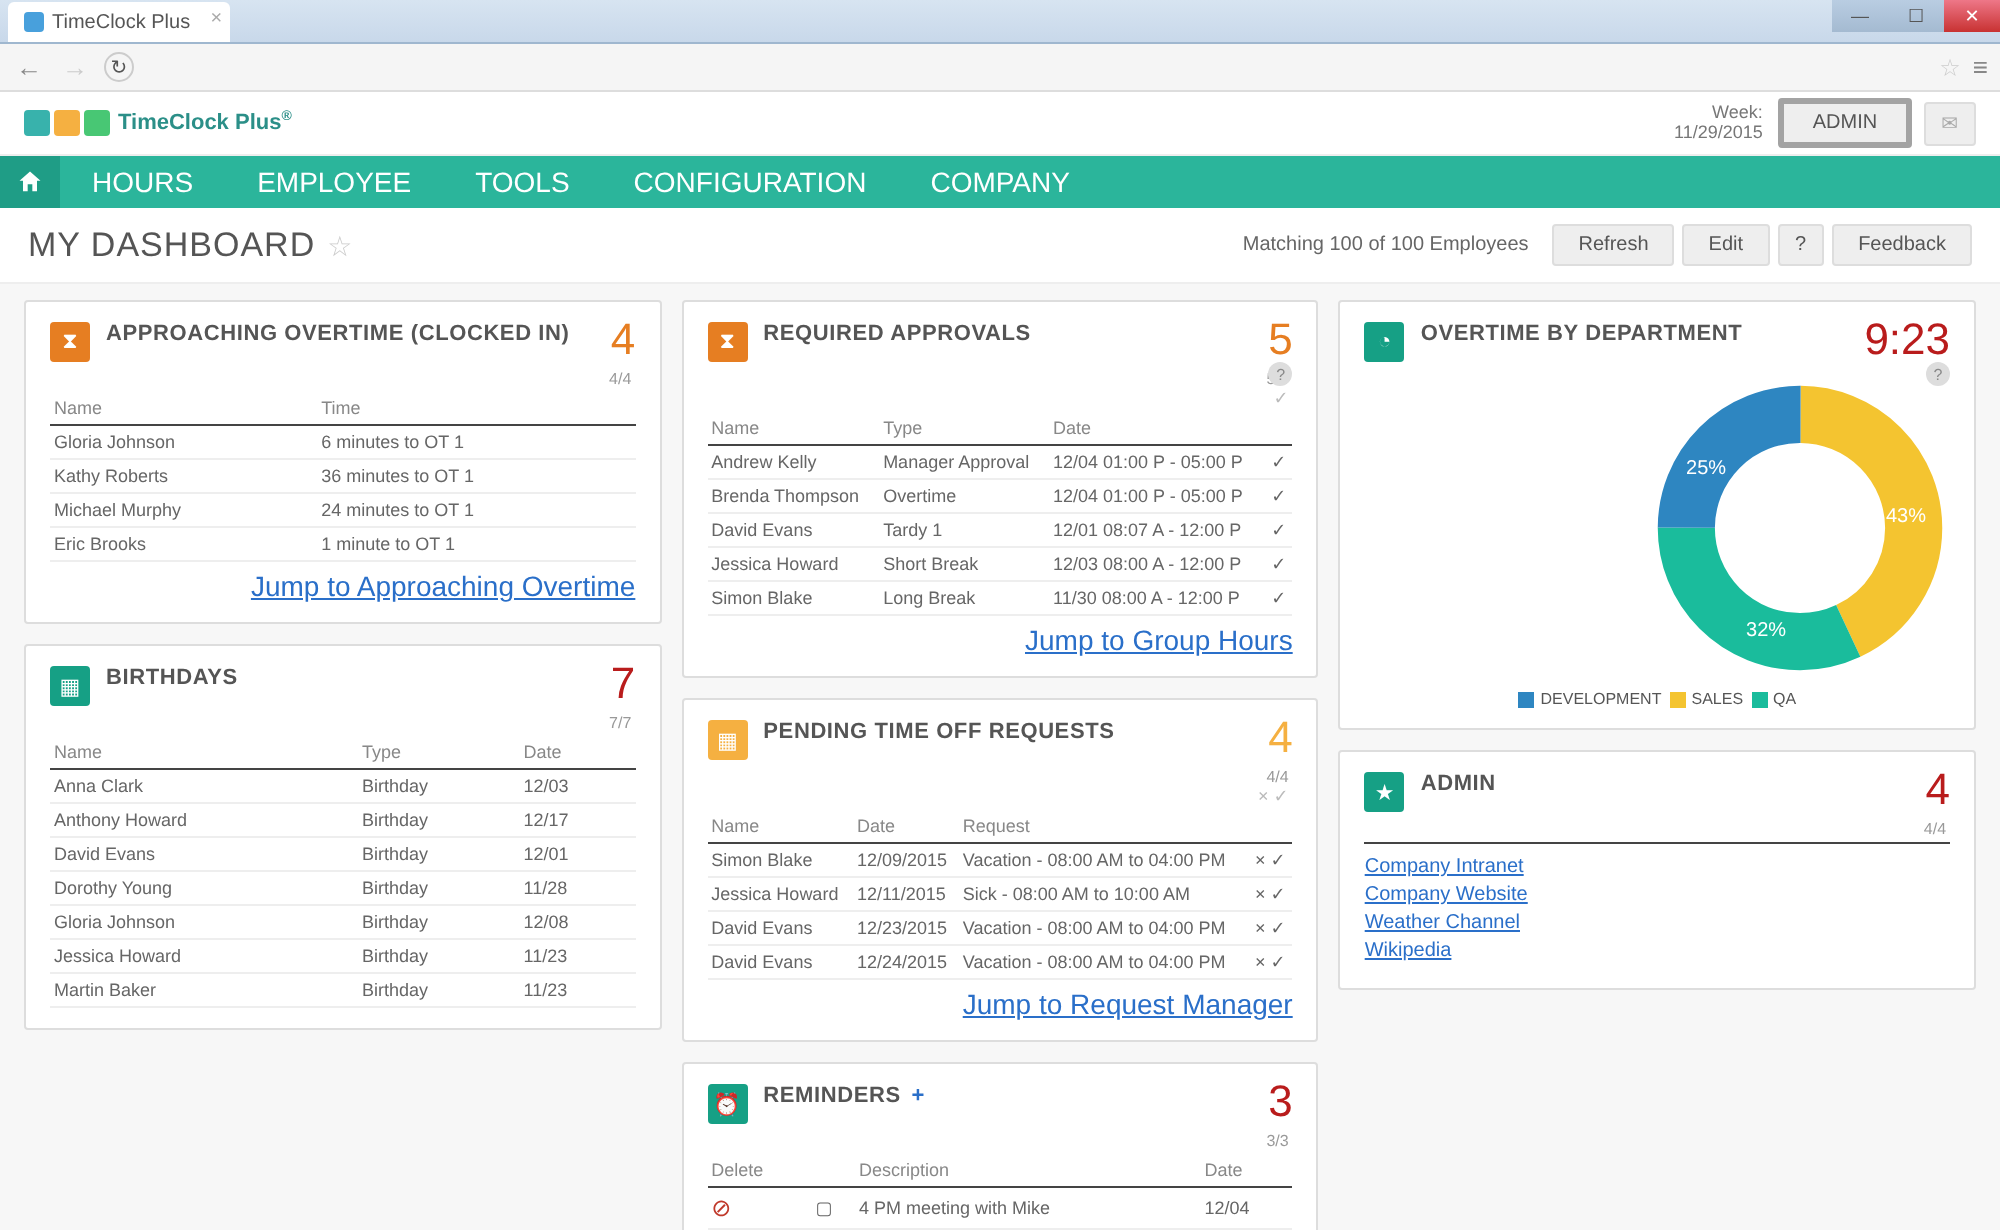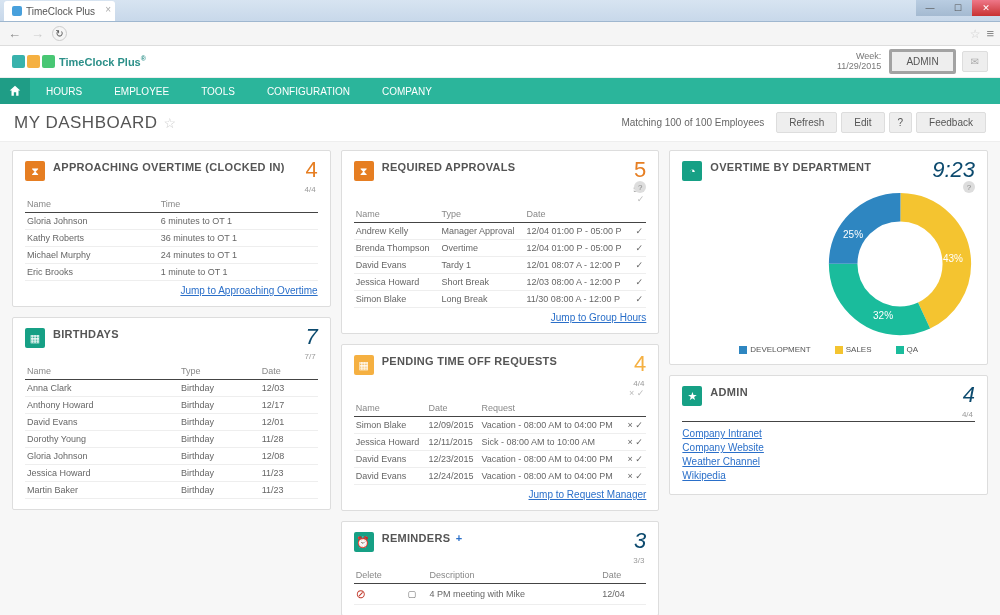--- a/index.html
+++ b/index.html
@@ -29,21 +29,21 @@
   .logoboxes{display:flex;gap:2px;margin-right:4px;}
   .logoboxes span{width:13px;height:13px;border-radius:2px;display:inline-block;}
   .lb1{background:#38b2ac;} .lb2{background:#f5b041;} .lb3{background:#48c774;}
   .brand{font-size:11px;color:#2b8f88;font-weight:bold;}
   .brand sup{font-size:7px;}
   .weekblock{margin-left:auto;text-align:right;font-size:9px;color:#777;line-height:1.1;margin-right:8px;}
   .adminbtn{background:#eee;border:3px solid #a3a3a3;padding:4px 14px;font-size:10px;border-radius:2px;margin-right:6px;}
   .mailbtn{background:#eee;border:1px solid #ddd;padding:4px 8px;font-size:10px;border-radius:2px;color:#aaa;}
 
   
-  .mainnav{height:26px;background:#2bb59b;display:flex;align-items:center;color:#fff;font-size:10px;}
+  .mainnav{height:26px;background:#2bb59b;display:flex;align-items:center;color:#fff;font-size:14px;}
   .homebtn{background:#1f9d86;width:30px;height:26px;display:flex;align-items:center;justify-content:center;}
   .navitem{padding:0 16px;height:100%;display:flex;align-items:center;}
 
   
   .titlerow{display:flex;align-items:center;padding:8px 14px;background:#fff;border-bottom:1px solid #eee;}
   .pagetitle{font-size:17px;font-weight:300;color:#555;letter-spacing:0.5px;}
   .staricon{color:#ccc;margin-left:6px;font-size:14px;}
   .matching{margin-left:auto;font-size:10px;color:#666;margin-right:8px;}
   .tbtn{background:#eee;border:1px solid #ddd;padding:4px 12px;font-size:10px;border-radius:2px;margin-left:4px;color:#555;}
   .qbtn{padding:4px 8px;}
@@ -52,35 +52,35 @@
   .board{padding:8px 12px;display:flex;gap:10px;background:#f7f7f7;}
   .col{flex:1;display:flex;flex-direction:column;gap:10px;}
   .widget{background:#fff;border:1px solid #ddd;border-radius:2px;padding:10px 12px;position:relative;}
   .whead{display:flex;align-items:flex-start;margin-bottom:4px;}
   .wicon{width:20px;height:20px;border-radius:2px;margin-right:8px;display:flex;align-items:center;justify-content:center;color:#fff;font-size:11px;flex-shrink:0;}
   .ic-orange{background:#e67e22;}
   .ic-teal{background:#16a085;}
   .ic-yellow{background:#f5b041;}
   .wtitle{font-size:11px;font-weight:600;color:#555;letter-spacing:0.3px;line-height:1.2;}
   .wbadge{position:absolute;right:12px;top:6px;color:#e67e22;font-size:22px;font-weight:300;}
-  .wbadge.teal{color:#0c4a6e;font-style:italic;}
+  .wbadge.teal{color:#b91c1c;}
   .whelp{position:absolute;right:12px;top:30px;width:12px;height:12px;border-radius:50%;background:#ddd;color:#888;font-size:8px;display:flex;align-items:center;justify-content:center;}
   .wcount{font-size:8px;color:#999;text-align:right;margin-top:2px;margin-bottom:2px;padding-right:2px;}
   table.wtable{width:100%;border-collapse:collapse;font-size:9px;}
   table.wtable th{text-align:left;font-weight:normal;color:#888;border-bottom:1px solid #444;padding:3px 2px;}
   table.wtable td{padding:3px 2px;border-bottom:1px solid #eee;color:#666;}
   .check{color:#bbb;font-size:9px;}
-  .jumplink{color:#2a6fc9;text-decoration:underline;font-size:10px;float:right;margin-top:4px;}
+  .jumplink{color:#2a6fc9;text-decoration:underline;font-size:14px;float:right;margin-top:4px;}
   .links a{color:#2a6fc9;text-decoration:underline;font-size:10px;display:block;margin-bottom:3px;}
 
   
   .donutwrap{display:flex;justify-content:flex-end;margin-top:8px;}
   .donut{width:150px;height:150px;position:relative;}
   .dlabel{position:absolute;color:#fff;font-size:10px;font-weight:500;}
-  .legend{display:flex;justify-content:center;gap:24px;margin-top:6px;font-size:8px;}
+  .legend{display:flex;justify-content:center;gap:4px;margin-top:6px;font-size:8px;}
   .legend span{display:flex;align-items:center;gap:3px;}
   .sq{width:8px;height:8px;display:inline-block;}
   .sq.blue{background:#2e86c1;} .sq.yellow{background:#f4c430;} .sq.teal{background:#1abc9c;}
 
   .reminders .del{color:#c0392b;font-size:12px;}
   .plus{color:#2a6fc9;font-weight:bold;margin-left:2px;}
 </style>
 </head>
 <body>
 

